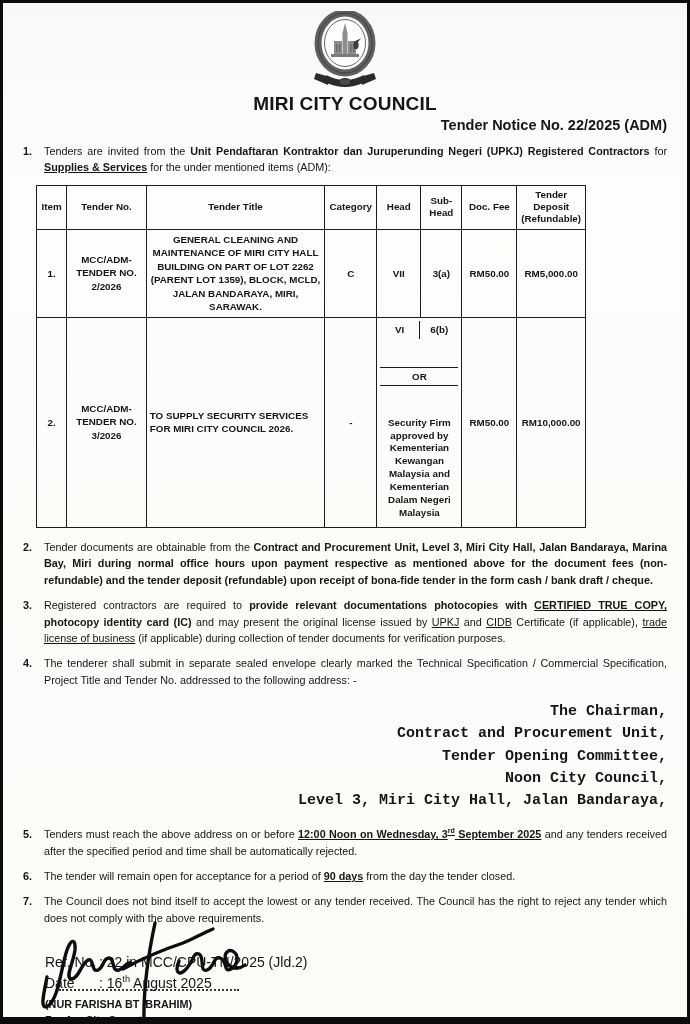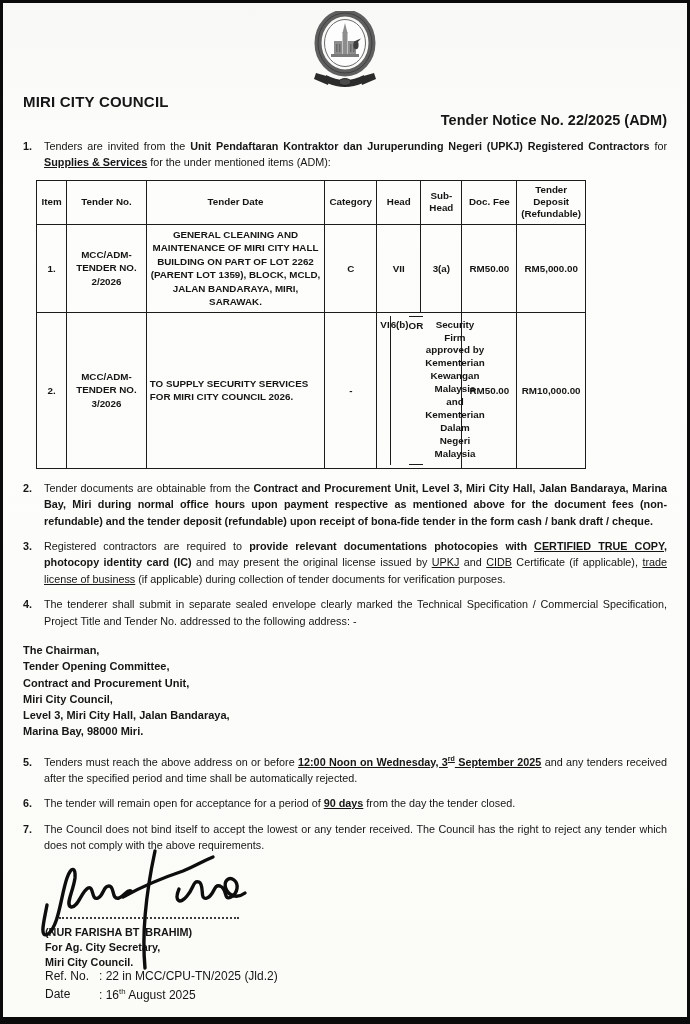--- a/index.html
+++ b/index.html
@@ -9,21 +9,21 @@
     box-sizing:border-box;
     background:linear-gradient(180deg,#f8f8f6 0%,#fdfdfb 18%,#fbfbf8 100%);
     border:solid #0b0b0b;
     border-width:3px 3px 7px 3px;
     padding:4px 20px 0 20px;
     font-family:"Liberation Sans","DejaVu Sans",sans-serif;
     color:#161616;
     overflow:hidden;
   }
   .logo-wrap{text-align:center;margin-top:4px;line-height:0;}
-  .t1{font-size:15px;font-weight:700;letter-spacing:.2px;margin-top:2px;}
+  .t1{text-align:center;font-size:19px;font-weight:700;letter-spacing:.2px;margin-top:2px;}
   .t2{text-align:right;font-size:14.5px;font-weight:700;margin-top:2px;margin-bottom:10px;}
   .para{display:flex;margin-bottom:9px;font-size:10.8px;line-height:1.52;}
   .para .num{width:21px;flex:0 0 21px;font-weight:700;}
   .para .txt{flex:1;text-align:justify;}
   .b{font-weight:700;}
   .u{text-decoration:underline;}
   .i{font-style:italic;}
   sup{font-size:.65em;}
   table.tender{
     border-collapse:collapse;width:550px;margin:2px 0 11px 13px;
@@ -31,34 +31,34 @@
     table-layout:fixed;
   }
   table.tender th,table.tender td{
     border:1.4px solid #1c1c1c;text-align:center;vertical-align:middle;
     padding:3px 3px;box-sizing:border-box;
   }
   table.tender th{height:40px;line-height:1.25;}
   td.cell-title{text-align:justify;padding:4px 7px;line-height:1.38;}
   td.cell-tno{text-align:left;padding:4px 4px 4px 7px;line-height:1.4;}
   td.nested{padding:0;vertical-align:top;}
-  .nst{display:flex;flex-direction:row;height:100%;}
+  .nst{display:flex;flex-direction:column;height:100%;gap:28px;}
   .nst-top{display:flex;}
   .nst-top>div{flex:1;padding:3px 0 4px;}
   .nst-top>div:first-child{border-right:1.4px solid #1c1c1c;}
   .nst-or{border-top:1.4px solid #1c1c1c;border-bottom:1.4px solid #1c1c1c;padding:3px 0 3px;}
   .nst-alt{flex:1;padding:3px 2px 4px;line-height:1.32;}
   .row-a td{height:88px;}
-  .address{ text-align:left;font-weight:700;font-size:11px;line-height:1.48;margin:13px 0 14px 0;}
+  .address{ text-align:right;font-weight:700;font-size:15px;line-height:1.48;margin:13px 0 14px 0;font-family:Liberation Mono, monospace;}
   .motto{padding-left:22px;font-weight:700;font-size:10.8px;line-height:1.4;margin-top:11px;}
   .sig-zone{position:relative;height:60px;margin-left:22px;}
   .sig-svg{position:absolute;left:-6px;top:-16px;pointer-events:none;}
   .dotline{position:absolute;left:14px;bottom:4px;width:180px;border-bottom:2px dotted #3a3a3a;}
   .name-block{padding-left:22px;font-weight:700;font-size:10.8px;line-height:1.42;margin-top:2px;}
-  .footer{position:absolute;left:42px;bottom:13px;font-size:12px;line-height:1.45;}
+  .footer{position:absolute;left:42px;bottom:24px;font-size:14px;line-height:1.45;}
   .f-row{display:flex;}
   .f-row .lbl{width:54px;flex:0 0 54px;}
 </style>
 </head>
 <body>
 
 <div class="page">
 
   <div class="logo-wrap">
     <svg width="66" height="80" viewBox="0 0 66 80">
@@ -108,21 +108,21 @@
         <col style="width:9.5%">
       <col style="width:8%">
         <col style="width:7.5%">
         <col style="width:10%">
         <col style="width:12.5%">
     </colgroup>
     <thead>
       <tr>
         <th>Item</th>
         <th>Tender No.</th>
-        <th>Tender Date</th>
+        <th>Tender Title</th>
         <th>Category</th>
         <th>Head</th>
         <th>Sub-Head</th>
         <th>Doc. Fee</th>
         <th>Tender Deposit (Refundable)</th>
       </tr>
     </thead>
     <tbody>
       <tr class="row-a">
         <td>1.</td>
@@ -163,25 +163,24 @@
     <div class="num">3.</div>
     <div class="txt"><span>Registered contractors are required to </span><span class="b">provide relevant documentations photocopies with </span><span class="b u">CERTIFIED TRUE COPY,</span><span class="b"> </span><span class="b">photocopy identity card (IC)</span><span> and may present the original license issued by </span><span class="u">UPKJ</span><span> and </span><span class="u">CIDB</span><span> Certificate (if applicable), </span><span class="u">trade license of business</span><span> (if applicable) during collection of tender documents for verification purposes.</span></div>
   </div>
   <div class="para">
     <div class="num">4.</div>
     <div class="txt"><span>The tenderer shall submit in separate sealed envelope clearly marked the Technical Specification / Commercial Specification, Project Title and Tender No. addressed to the following address: -</span></div>
   </div>
 
   <div class="address">
     <div>The Chairman,</div>
+    <div>Contract and Procurement Unit,</div>
     <div>Tender Opening Committee,</div>
-    <div>Contract and Procurement Unit,</div>
-    <div>Miri City Council,</div>
+    <div>Noon City Council,</div>
     <div>Level 3, Miri City Hall, Jalan Bandaraya,</div>
-    <div>Marina Bay, 98000 Miri.</div>
   </div>
 
   <div class="para">
     <div class="num">5.</div>
     <div class="txt"><span>Tenders must reach the above address on or before </span><span class="b u">12:00 Noon on Wednesday, 3</span><sup class="b u">rd</sup><span class="b u"> September 2025</span><span> and any tenders received after the specified period and time shall be automatically rejected.</span></div>
   </div>
   <div class="para">
     <div class="num">6.</div>
     <div class="txt"><span>The tender will remain open for acceptance for a period of </span><span class="b u">90 days</span><span> from the day the tender closed.</span></div>
   </div>

